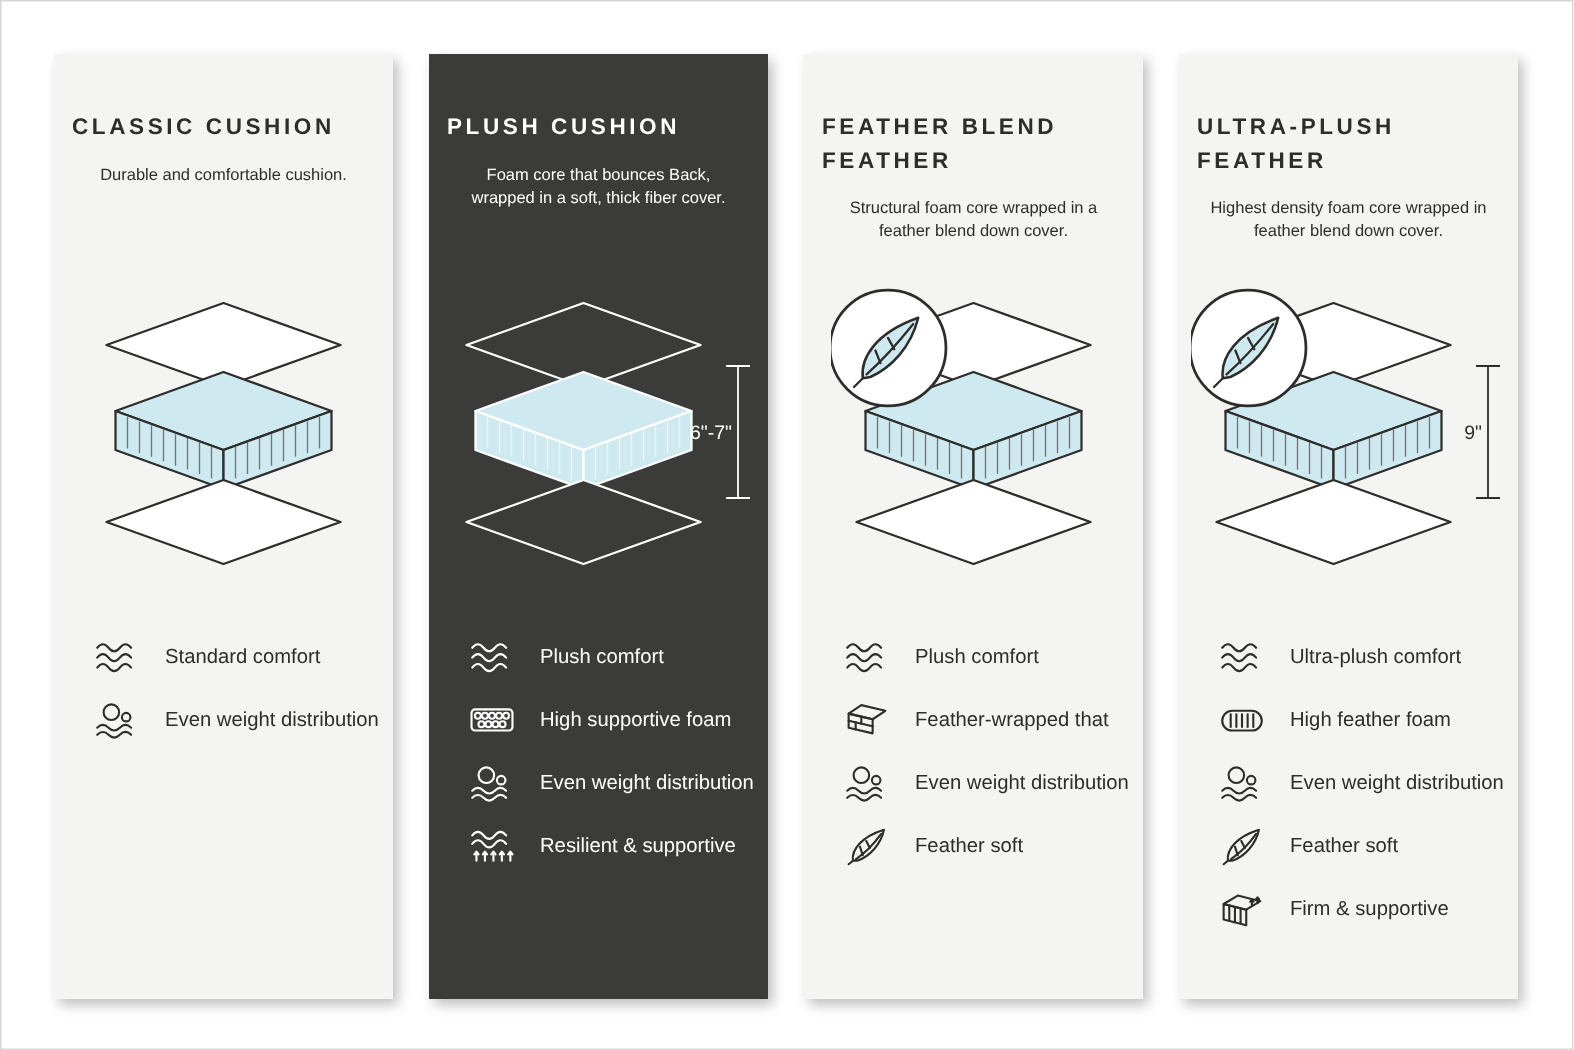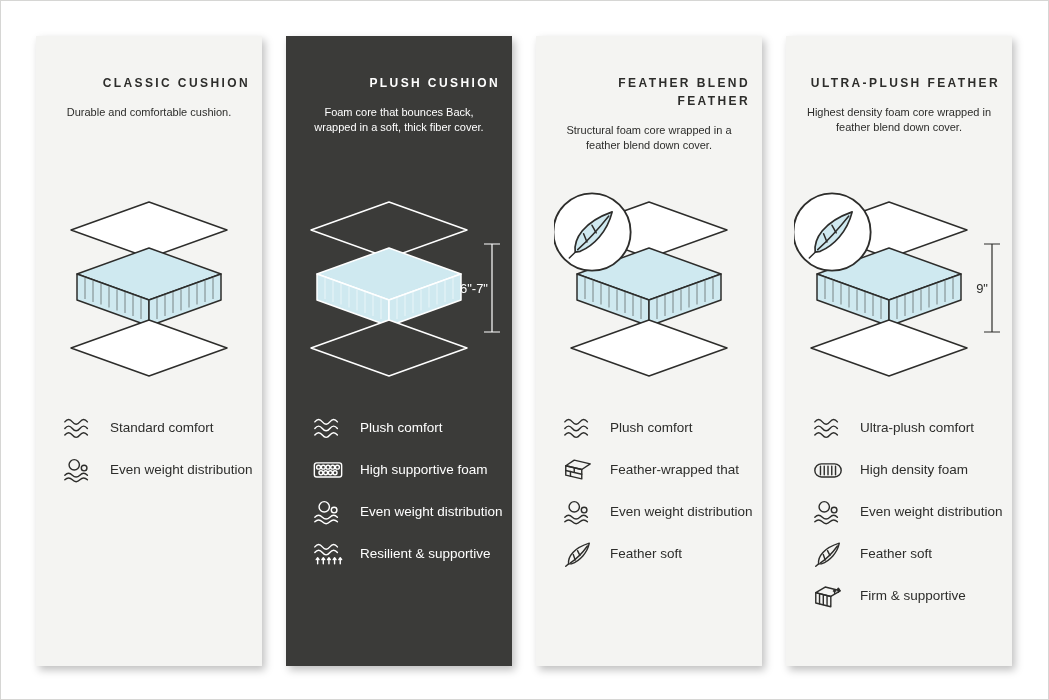--- a/index.html
+++ b/index.html
@@ -8,34 +8,34 @@
   .page { width:1049px; height:700px; border:1px solid #d6d6d4; display:flex; gap:24px; padding:35px; background:#ffffff; }
   .card {
     width:226px; height:630px;
     --bg:#f4f4f2; --ink:#2d2d2b; --slab:#ffffff;
     background:var(--bg); color:var(--ink);
     box-shadow:3px 4px 8px rgba(0,0,0,.25);
     display:flex; flex-direction:column;
   }
   .card.dark { --bg:#3b3b39; --ink:#ffffff; --slab:#3b3b39; }
   .card-top { height:352px; display:flex; flex-direction:column; }
-  .title { margin-top:38px; padding:0 12px; text-align:right; font-size:12px; font-weight:bold; letter-spacing:2.4px; line-height:1.5; }
+  .title { margin-top:38px; padding:0 12px; text-align:left; font-size:15px; font-weight:bold; letter-spacing:2.4px; line-height:1.5; }
   .desc { margin-top:13px; padding:0 20px; text-align:center; font-size:11px; line-height:1.4; }
   .diagram { margin-top:auto; position:relative; width:210px; align-self:center; }
   .diagram.centered { transform:translateX(10px); }
   .cushion-svg { display:block; }
   .slab { fill:var(--slab); stroke:currentColor; stroke-width:1.5; stroke-linejoin:round; }
   .foam-face { fill:#cfe9f0; stroke:currentColor; stroke-width:1.5; stroke-linejoin:round; }
   .hatch { fill:none; stroke:currentColor; stroke-width:0.9; opacity:.6; }
   .badge { fill:var(--slab); stroke:currentColor; stroke-width:2.2; }
   .feather-body { fill:#cfe9f0; stroke:currentColor; stroke-width:2; stroke-linejoin:round; }
   .feather-line { fill:none; stroke:currentColor; stroke-width:1.8; stroke-linecap:round; }
   .dim-line { fill:none; stroke:currentColor; stroke-width:1.2; }
   .dim-label { position:absolute; right:16px; top:50%; transform:translateY(-50%); font-size:13px; }
-  .features { list-style:none; margin-top:26px; padding:0 8px 0 26px; }
+  .features { list-style:none; margin-top:36px; padding:0 8px 0 26px; }
   .feature { display:flex; align-items:center; margin-bottom:15px; }
   .ficon { width:36px; flex:none; display:flex; }
   .icon-svg { width:32px; height:27px; fill:none; stroke:currentColor; stroke-width:1.5; stroke-linecap:round; stroke-linejoin:round; }
   .flabel { margin-left:12px; font-size:13.5px; line-height:1.3; }
 </style>
 </head>
 <body>
 
 <svg width="0" height="0" style="position:absolute" aria-hidden="true">
   <defs>
@@ -244,21 +244,21 @@
         </span>
         <span class="flabel">Ultra-plush comfort</span>
       </li>
       <li class="feature">
         <span class="ficon">
           <svg class="icon-svg" viewBox="0 0 34 28">
               <rect x="3" y="8" width="28" height="14" rx="7"></rect>
               <path d="M9 10.5 V19.5 M13 10.5 V19.5 M17 10.5 V19.5 M21 10.5 V19.5 M25 10.5 V19.5"></path>
             </svg>
         </span>
-        <span class="flabel">High density foam</span>
+        <span class="flabel">High feather foam</span>
       </li>
       <li class="feature">
         <span class="ficon">
           <svg class="icon-svg" viewBox="0 0 34 28">
               <circle cx="13" cy="9" r="5.5"></circle>
               <circle cx="23.5" cy="12.5" r="3"></circle>
               <path d="M3 20 q4 -4 8 0 t8 0 t8 0"></path>
               <path d="M3 25 q4 -4 8 0 t8 0 t8 0"></path>
             </svg>
         </span>

